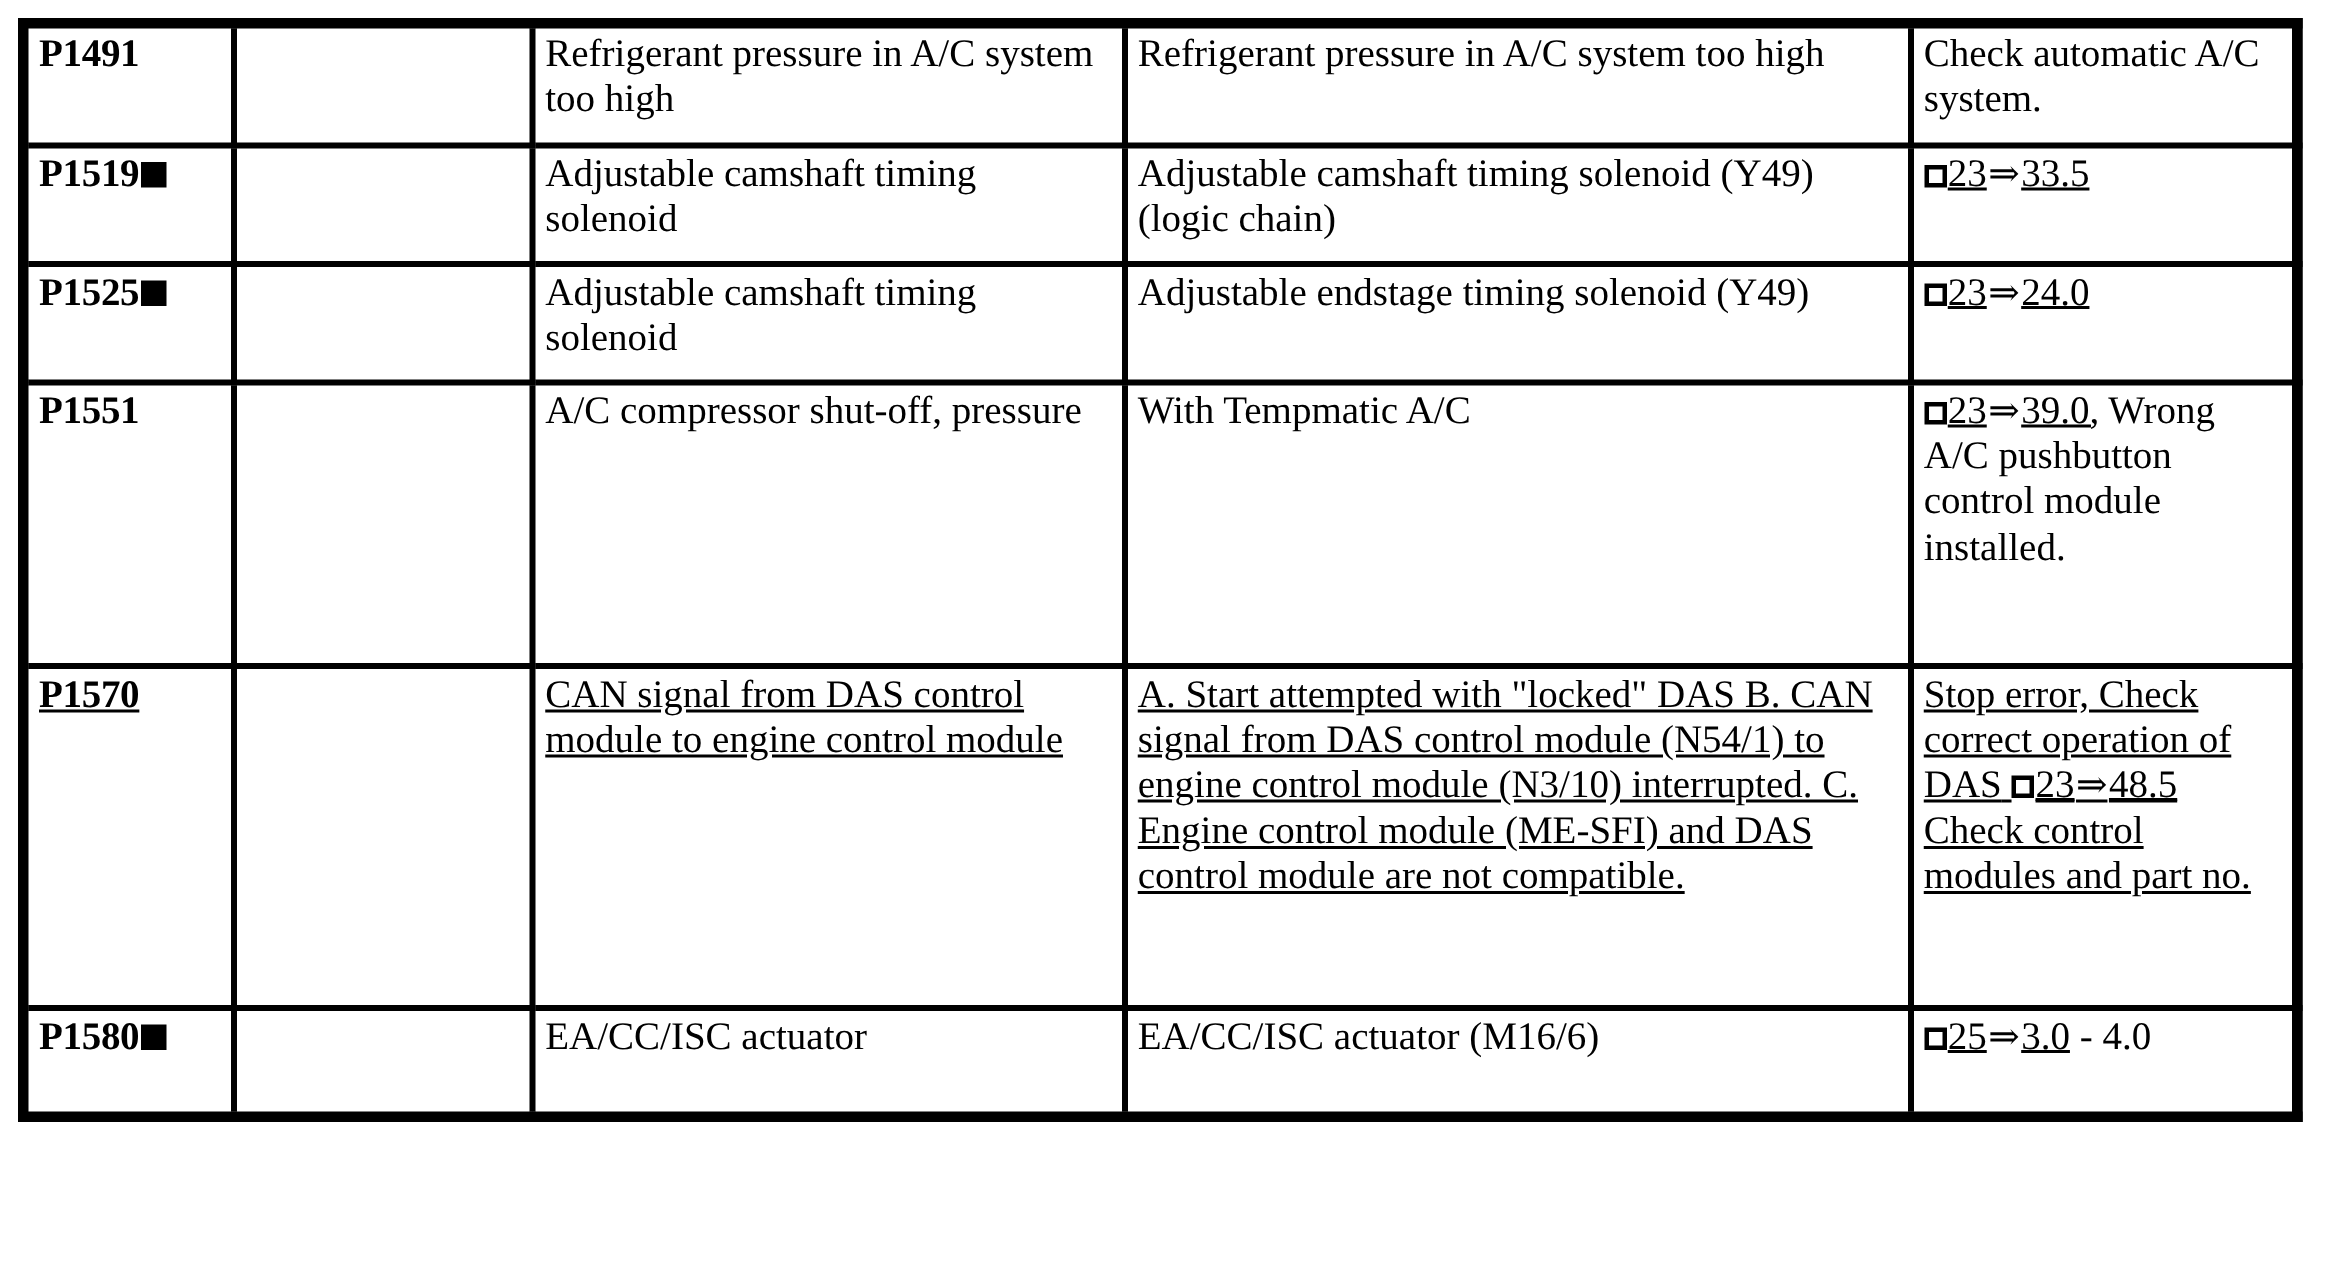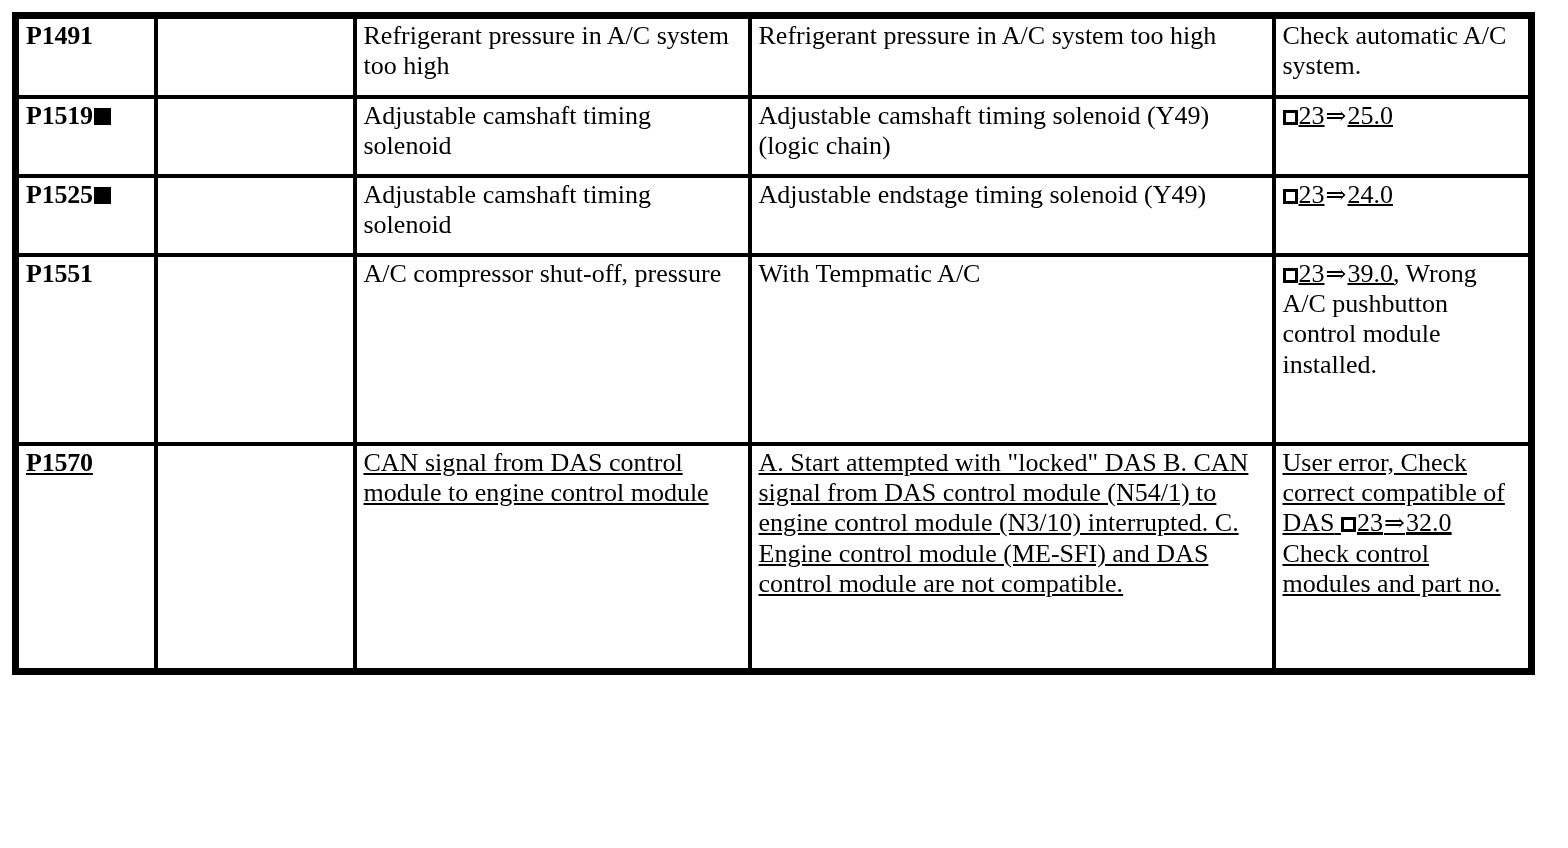--- a/index.html
+++ b/index.html
@@ -125,21 +125,21 @@
 
       <tr class="r1">
         <td class="code-cell"><span>P1519</span><span class="sq-filled"></span></td>
         <td class="blank-cell"></td>
         <td>
             <span class="cell-text">Adjustable camshaft timing solenoid</span>
           </td>
         <td>
             <span class="cell-text">Adjustable camshaft timing solenoid (Y49) (logic chain)</span>
           </td>
-        <td><span class="nowrap"><span class="sq-hollow"></span><span class="u">23</span><span class="arrow">⇒</span><span class="u">25.0</span></span></td>
+        <td><span class="nowrap"><span class="sq-hollow"></span><span class="u">23</span><span class="arrow">⇒</span><span class="u">33.5</span></span></td>
       </tr>
 
       <tr class="r2">
         <td class="code-cell"><span>P1525</span><span class="sq-filled"></span></td>
         <td class="blank-cell"></td>
         <td>
             <span class="cell-text">Adjustable camshaft timing solenoid</span>
           </td>
         <td>
             <span class="cell-text">Adjustable endstage timing solenoid (Y49)</span>
@@ -162,20 +162,31 @@
 
       <tr class="r5">
         <td class="code-cell"><span>P1570</span></td>
         <td class="blank-cell"></td>
         <td>
             <span class="cell-text">CAN signal from DAS control module to engine control module</span>
           </td>
         <td>
             <span class="cell-text">A. Start attempted with "locked" DAS B. CAN signal from DAS control module (N54/1) to engine control module (N3/10) interrupted. C. Engine control module (ME-SFI) and DAS control module are not compatible.</span>
           </td>
-        <td><span>User error, Check correct compatible of DAS</span> <span class="nowrap"><span class="sq-hollow"></span><span class="u">23</span><span class="arrow">⇒</span><span class="u">32.0</span></span> <span>Check control modules and part no.</span></td>
+        <td><span>Stop error, Check correct operation of DAS</span> <span class="nowrap"><span class="sq-hollow"></span><span class="u">23</span><span class="arrow">⇒</span><span class="u">48.5</span></span> <span>Check control modules and part no.</span></td>
       </tr>
 
+      <tr class="r6">
+        <td class="code-cell"><span>P1580</span><span class="sq-filled"></span></td>
+        <td class="blank-cell"></td>
+        <td>
+            <span class="cell-text">EA/CC/ISC actuator</span>
+          </td>
+        <td>
+            <span class="cell-text">EA/CC/ISC actuator (M16/6)</span>
+          </td>
+        <td><span class="nowrap"><span class="sq-hollow"></span><span class="u">25</span><span class="arrow">⇒</span><span class="u">3.0</span><span> - 4.0</span></span></td>
+      </tr>
 
 
     </tbody>
   </table>
 </div>
 
 </body></html>

